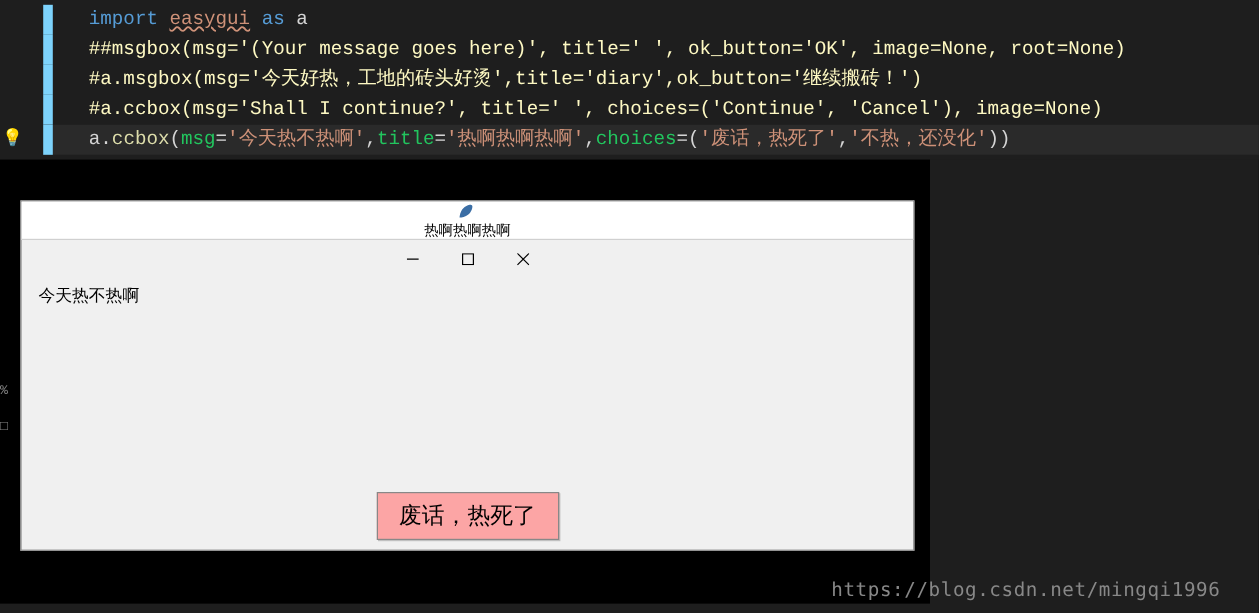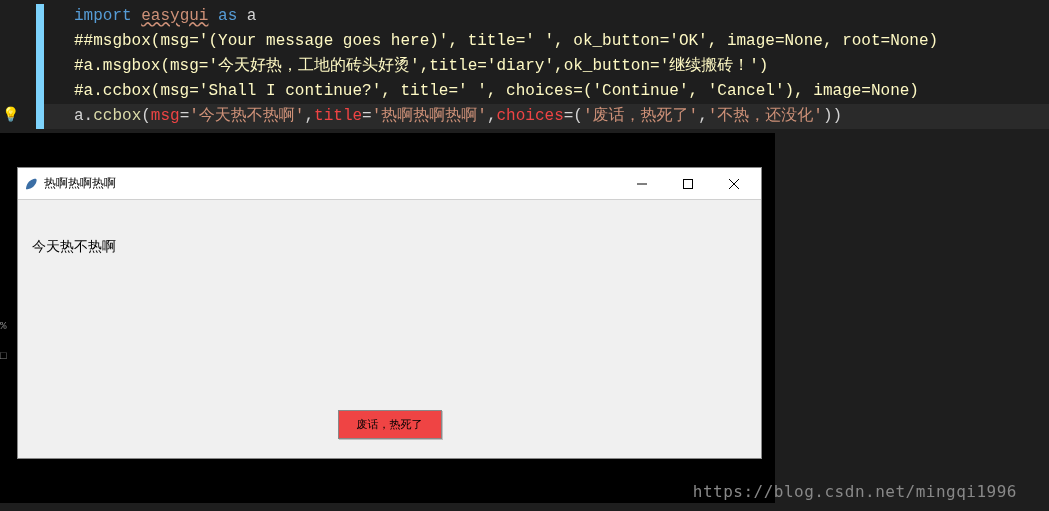--- a/index.html
+++ b/index.html
@@ -39,21 +39,21 @@
       border-left: 8px solid #7dd3fc;
       margin-left: 36px;
     }
     .code-line.hl {
       background: #2a2a2a;
     }
     .kw { color: #569cd6; }
     .mod { color: #ce9178; text-decoration: underline wavy #ce9178; }
     .cmt { color: #fef9c3; }
     .func { color: #dcdcaa; text-align: right; }
-    .param { color: #ef4444; }
+    .param { color: #22c55e; }
     .str { color: #ce9178; }
     .punct { color: #d4d4d4; }
     .obj { color: #d4d4d4; }
     
     .dark-panel {
       background: #000;
       width: 775px;
       height: 370px;
       margin-left: 0;
       position: relative;
@@ -71,20 +71,21 @@
       font-family: 'Microsoft YaHei', SimSun, sans-serif;
       font-size: 13px;
     }
     .titlebar {
       height: 32px;
       background: #fff;
       display: flex;
       align-items: center;
       padding: 0 4px;
       border-bottom: 1px solid #d0d0d0;
+      flex-direction: column;
     }
     .title-icon {
       width: 16px;
       height: 16px;
       margin-right: 6px;
       color: #3b6ea5;
     }
     .title-text {
       flex: 1;
       color: #000;
@@ -110,24 +111,24 @@
       font-size: 14px;
     }
     .dialog-buttons {
       display: flex;
       justify-content: center;
       gap: 20px;
       padding-bottom: 16px;
     }
     .dlg-btn {
       padding: 6px 18px;
-      background: #ef4444;
+      background: #fca5a5;
       border: 1px solid #888;
       box-shadow: 1px 1px 0 rgba(0,0,0,0.2);
-      font-size: 11px;
+      font-size: 19px;
       font-family: inherit;
       cursor: pointer;
     }
     
     .left-strip {
       position: absolute;
       left: 0;
       top: 320px;
       width: 14px;
       color: #888;

